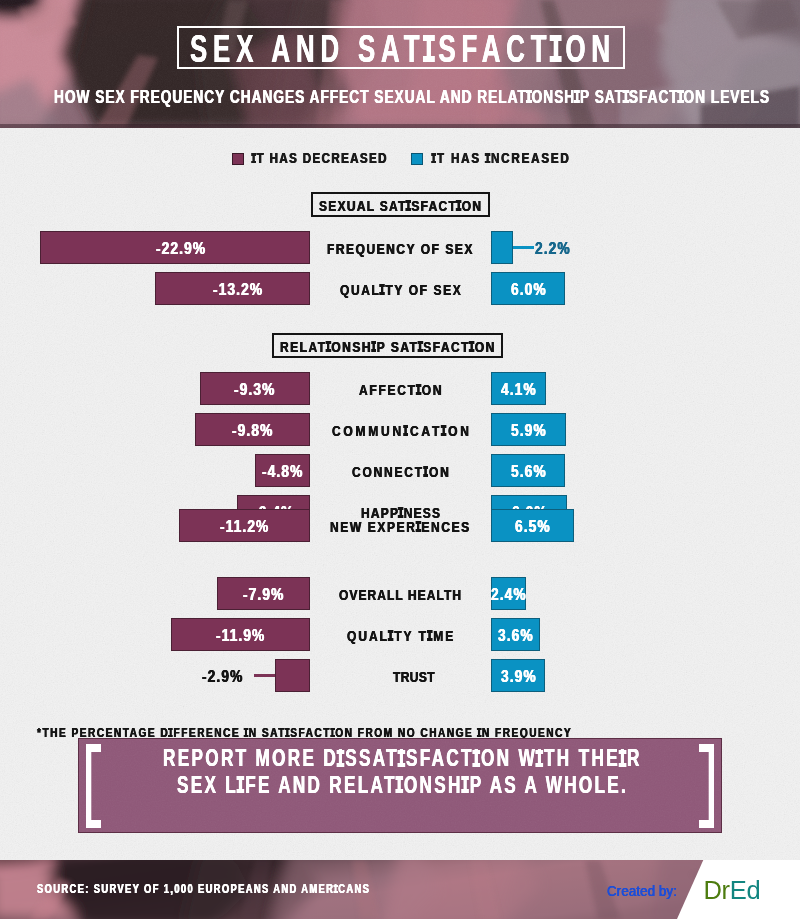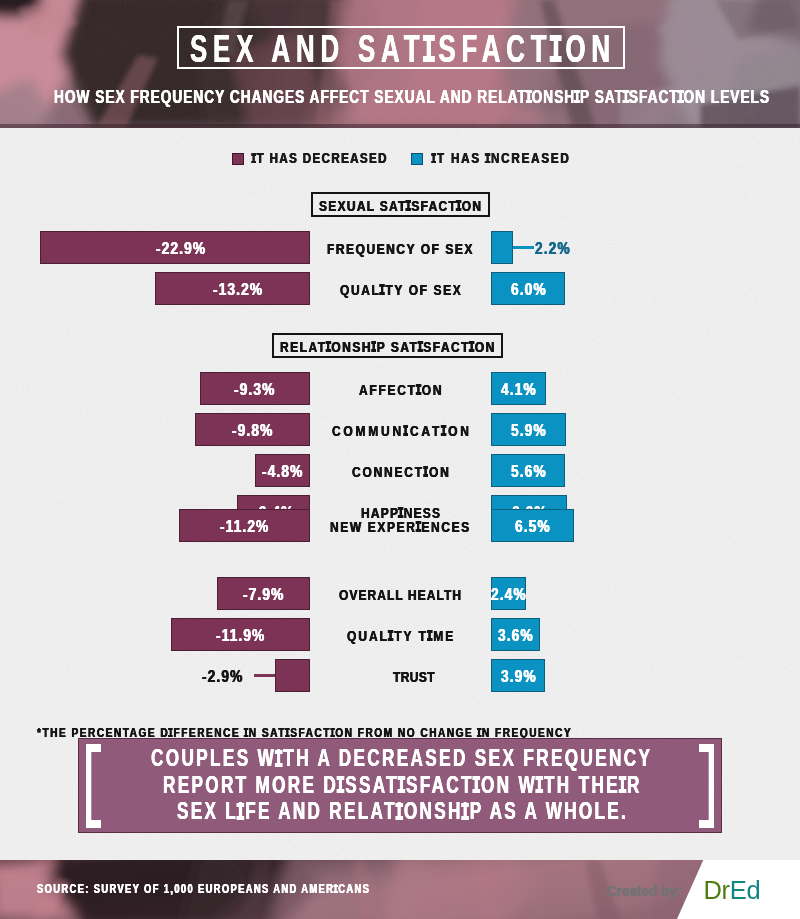--- a/index.html
+++ b/index.html
@@ -53,21 +53,21 @@
   
   .quote{position:absolute;border:1px solid #5c2e45;box-sizing:border-box;overflow:hidden;}
   .quote>svg{position:absolute;left:0;top:0;}
   .qtxt{position:absolute;text-align:center;color:#fff;font-weight:700;}
   .brk{position:absolute;}
 
   
   .footer{position:absolute;left:0;width:800px;overflow:hidden;}
   .footer>svg.ft{position:absolute;left:0;top:0;}
   .src{position:absolute;color:#fff;font-weight:700;}
-  .cby{position:absolute;color:#737373;font-weight:700;}
+  .cby{position:absolute;color:#1d4ed8;font-weight:400;}
   .wedge{position:absolute;background:#fff;}
   .logo{position:absolute;font-weight:700;white-space:nowrap;}
 </style>
 </head>
 <body>
 
 <div class="page">
 
   <div class="paper">
     <svg width="800" height="919">
@@ -314,23 +314,20 @@
           <rect width="644" height="95" filter="url(#qgr)" opacity="0.07"></rect>
         </svg>
         <svg class="brk" style="left:7.2px;top:5.2px;" width="15" height="84" viewBox="0 0 15 84">
           <path d="M15 0 H0 V84 H15 V76 H5.3 V8 H15 Z" fill="#ffffff"></path>
         </svg>
         <svg class="brk" style="left:619.5px;top:5.2px;" width="15" height="84" viewBox="0 0 15 84">
           <path d="M0 0 H15 V84 H0 V76 H9.7 V8 H0 Z" fill="#ffffff"></path>
         </svg>
         <div class="qtxt" style="left:36px;top:6px;width:572px;">
           <div style="height:26.5px;line-height:26.5px">
-            <span class="ct"><i style="font-size: 24.5px; letter-spacing: 3.385px; transform-origin: 0px 50%; transform: scaleX(0.7); margin-right: -217.24px;">COUPLES W<span class="si" style="letter-spacing:0;margin-right:3.385px">I</span>TH A DECREASED SEX FREQUENCY</i></span>
-          </div>
-          <div style="height:26.5px;line-height:26.5px">
             <span class="ct"><i style="font-size: 24.5px; letter-spacing: 3.323px; transform-origin: 0px 50%; transform: scaleX(0.7); margin-right: -207.5px;">REPORT MORE D<span class="si" style="letter-spacing:0;margin-right:3.323px">I</span>SSAT<span class="si" style="letter-spacing:0;margin-right:3.323px">I</span>SFACT<span class="si" style="letter-spacing:0;margin-right:3.323px">I</span>ON W<span class="si" style="letter-spacing:0;margin-right:3.323px">I</span>TH THE<span class="si" style="letter-spacing:0;margin-right:3.323px">I</span>R</i></span>
           </div>
           <div style="height:26.5px;line-height:26.5px">
             <span class="ct"><i style="font-size: 24.5px; letter-spacing: 3.303px; transform-origin: 0px 50%; transform: scaleX(0.7); margin-right: -195.65px;">SEX L<span class="si" style="letter-spacing:0;margin-right:3.303px">I</span>FE AND RELAT<span class="si" style="letter-spacing:0;margin-right:3.303px">I</span>ONSH<span class="si" style="letter-spacing:0;margin-right:3.303px">I</span>P AS A WHOLE.</i></span>
           </div>
         </div>
       </div>
       <div class="footer" style="top:860px;height:59px;">
         <svg class="ft" width="800" height="59" viewBox="0 0 800 59" preserveAspectRatio="none"><defs>
             <linearGradient id="fg" x1="0" y1="0" x2="1" y2="0.5">

